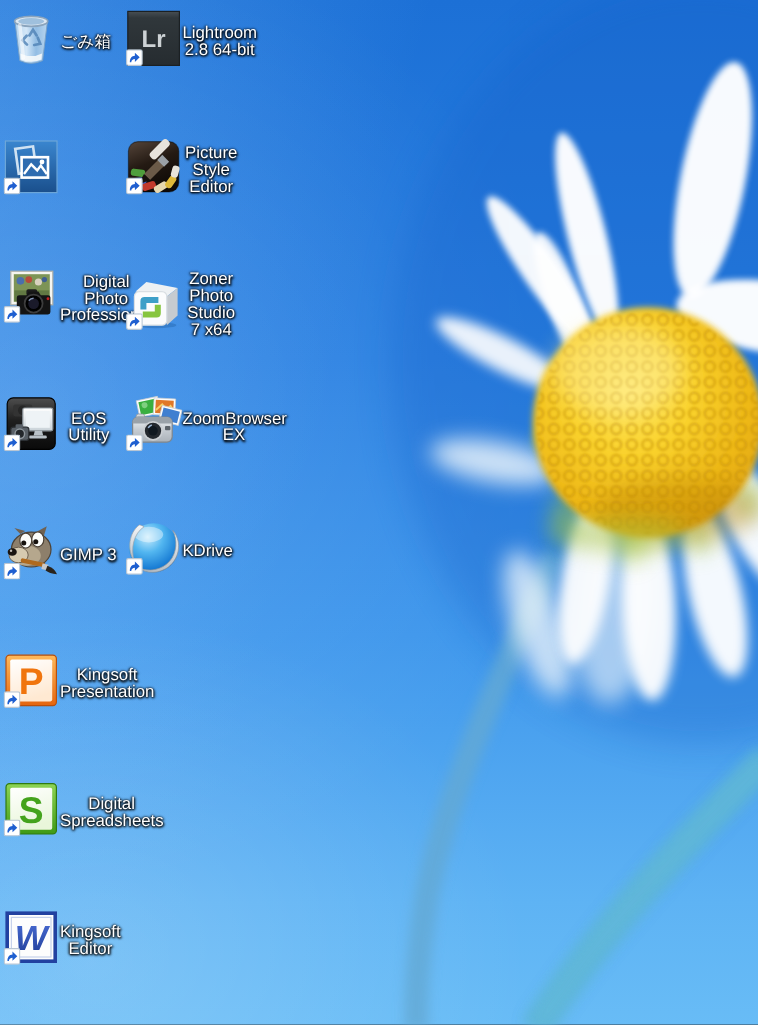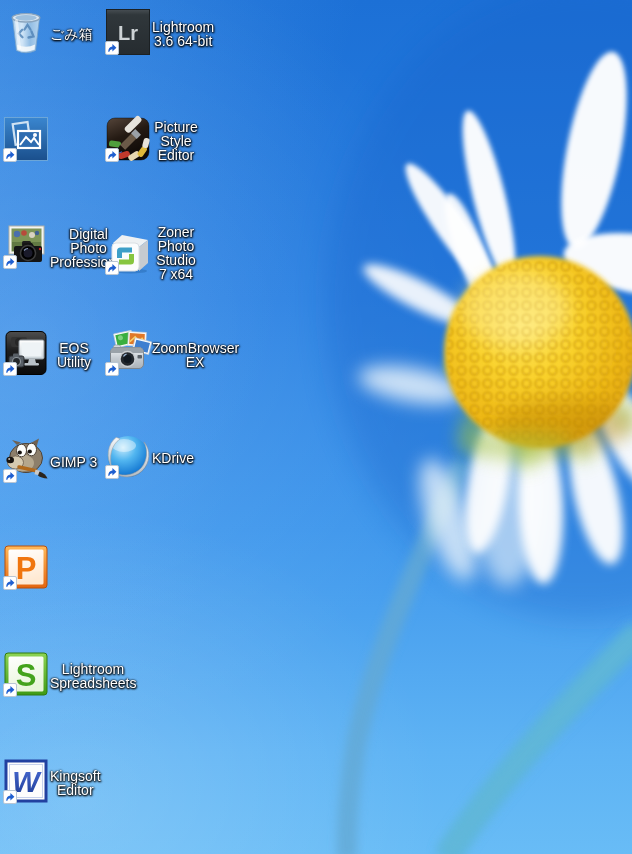--- a/index.html
+++ b/index.html
@@ -145,21 +145,21 @@
         </linearGradient>
           </defs>
         <rect x="2.5" y="1.5" width="43" height="45" fill="url(#lr-g)" stroke="#1b2023"></rect>
         <text x="24" y="31.5" text-anchor="middle" font-size="20" font-weight="bold" fill="#cdd2d5">Lr</text>
       </svg>
       <svg class="sc" viewBox="0 0 14 14">
         <rect x="0.5" y="0.5" width="13" height="13" rx="1.5" fill="#fff" stroke="#b9c6d4"></rect>
         <path d="M3.2,10.8 C3.2,7.4 4.8,5.6 7.4,5.4 L7.4,3 L11.4,6.8 L7.4,10.6 L7.4,8.2 C5.6,8.3 4.6,9.2 4.4,10.8 Z" fill="#1f5fd0"></path>
       </svg>
     </div>
-    <div class="lbl">Lightroom 3.6 64-bit</div>
+    <div class="lbl">Lightroom 2.8 64-bit</div>
   </div>
 
   <div class="cell" style="left:2px;top:115px">
     <div class="ic">
       <svg class="art" viewBox="0 0 48 48">
         <defs>
             <linearGradient id="pse-g" x2="0" y2="1">
           <stop offset="0" stop-color="#3a86cf"></stop>
               <stop offset="1" stop-color="#1a4f8c"></stop>
         </linearGradient>
@@ -393,20 +393,21 @@
         </defs>
         <rect x="3" y="3" width="42" height="42" rx="3" fill="url(#kp-g)" stroke="#b94f0a"></rect>
         <rect x="6.5" y="6.5" width="35" height="35" rx="1.5" fill="url(#kp-w)"></rect>
         <text x="24" y="35.5" text-anchor="middle" font-size="31" font-weight="bold" fill="#f0750e">P</text>
       </svg>
       <svg class="sc" viewBox="0 0 14 14">
         <rect x="0.5" y="0.5" width="13" height="13" rx="1.5" fill="#fff" stroke="#b9c6d4"></rect>
         <path d="M3.2,10.8 C3.2,7.4 4.8,5.6 7.4,5.4 L7.4,3 L11.4,6.8 L7.4,10.6 L7.4,8.2 C5.6,8.3 4.6,9.2 4.4,10.8 Z" fill="#1f5fd0"></path>
       </svg>
     </div>
+    <div class="lbl">Kingsoft Presentation</div>
   </div>
 
   <div class="cell" style="left:2px;top:650px">
     <div class="ic">
       <svg class="art" viewBox="0 0 48 48">
         <defs>
           <linearGradient id="ks-g" x2="0" y2="1">
               <stop offset="0" stop-color="#8ed455"></stop>
               <stop offset="1" stop-color="#3f9a16"></stop>
             </linearGradient>
@@ -417,21 +418,21 @@
         </defs>
         <rect x="3" y="3" width="42" height="42" rx="3" fill="url(#ks-g)" stroke="#2f7a10"></rect>
         <rect x="6.5" y="6.5" width="35" height="35" rx="1.5" fill="url(#ks-w)"></rect>
         <text x="24" y="35.5" text-anchor="middle" font-size="31" font-weight="bold" fill="#44a31c">S</text>
       </svg>
       <svg class="sc" viewBox="0 0 14 14">
         <rect x="0.5" y="0.5" width="13" height="13" rx="1.5" fill="#fff" stroke="#b9c6d4"></rect>
         <path d="M3.2,10.8 C3.2,7.4 4.8,5.6 7.4,5.4 L7.4,3 L11.4,6.8 L7.4,10.6 L7.4,8.2 C5.6,8.3 4.6,9.2 4.4,10.8 Z" fill="#1f5fd0"></path>
       </svg>
     </div>
-    <div class="lbl">Lightroom Spreadsheets</div>
+    <div class="lbl">Digital Spreadsheets</div>
   </div>
 
   <div class="cell" style="left:2px;top:757px">
     <div class="ic">
       <svg class="art" viewBox="0 0 48 48">
         <defs>
             <linearGradient id="kw-g" x2="0" y2="1">
               <stop offset="0" stop-color="#4a6cd4"></stop>
               <stop offset="1" stop-color="#1c3a94"></stop>
             </linearGradient>

